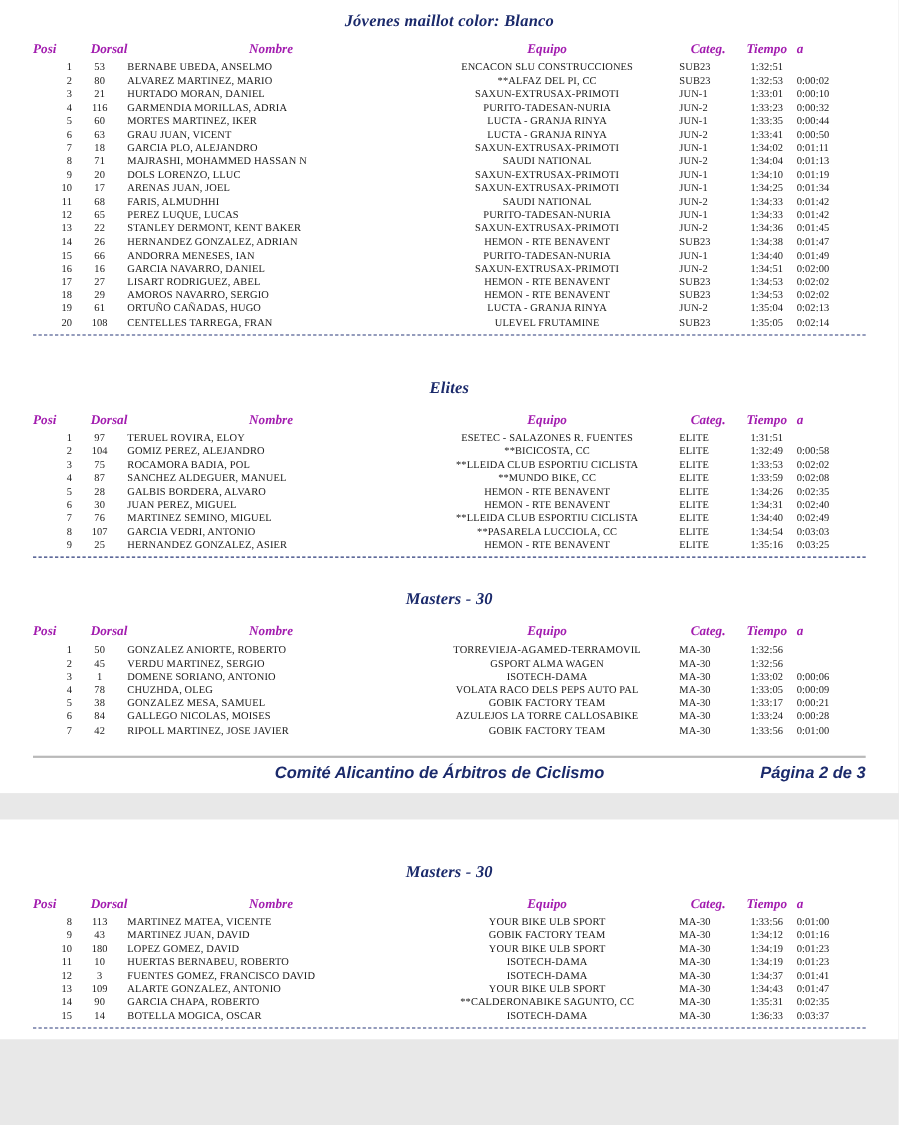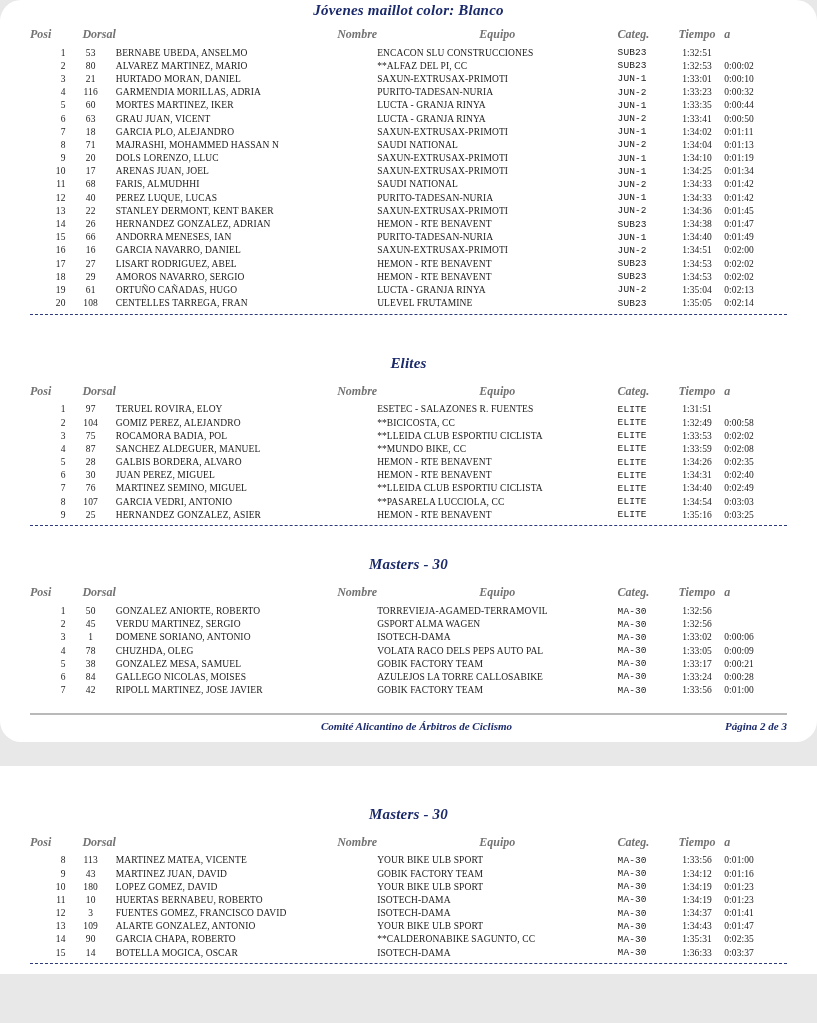--- a/index.html
+++ b/index.html
@@ -13,22 +13,21 @@
   }
   .page {
     background: #ffffff;
     width: 757px;
     margin: 0 auto;
     padding: 0 30px 10px 30px;
     box-sizing: content-box;
     position: relative;
   }
   .page.first {
-    padding-top: 2px;
-    border-radius: 21px;
+    padding-top: 12px;
   }
   .page-gap {
     height: 24px;
     background: #e8e8e8;
   }
   .section-title {
     text-align: center;
     font-family: "Liberation Serif", serif;
     font-style: italic;
     font-weight: bold;
@@ -47,60 +46,60 @@
     border-collapse: collapse;
     font-family: "Liberation Serif", serif;
     font-size: 9.5px;
     color: #1b1b1b;
   }
   table.results thead th {
     font-family: "Liberation Serif", serif;
     font-style: italic;
     font-weight: bold;
     font-size: 12px;
-    color: #737373;
+    color: #a21caf;
     padding: 2px 0 4px 0;
     white-space: nowrap;
   }
   th.c-posi { text-align: left; width: 34px; padding-left: 14px;}
   th.c-dorsal { text-align: right; width: 48px; }
-  th.c-nombre { text-align: right; width: 250px; }
+  th.c-nombre { text-align: center; width: 250px; }
   th.c-equipo { text-align: center; width: 230px; }
-  th.c-categ { text-align: left; width: 50px; margin-top: 36px; }
+  th.c-categ { text-align: center; width: 50px; margin-top: 36px; }
   th.c-tiempo { text-align: center; width: 52px; }
   th.c-a { text-align: left; width: 60px; }
 
   td.c-posi { text-align: right; width: 34px; padding-right: 6px; }
   td.c-dorsal { text-align: center; width: 48px; }
   td.c-nombre { text-align: left; width: 250px; padding-left: 34px; }
-  td.c-equipo { text-align: left; width: 230px; }
-  td.c-categ { text-align: left; width: 50px; font-family: Liberation Mono, monospace; }
+  td.c-equipo { text-align: center; width: 230px; }
+  td.c-categ { text-align: left; width: 50px; }
   td.c-tiempo { text-align: center; width: 52px; margin-left: 24px; }
   td.c-a { text-align: left; width: 60px; }
 
   table.results tbody td {
     padding: 1.1px 0;
     letter-spacing: 0.1px;
   }
   .dashed-sep {
     border-top: 1.4px dashed #2b3a7a;
     margin: 4px 0 0 0;
     height: 0;
   }
   .footer {
     margin-top: 16px;
     border-top: 2px solid #b9b9b9;
     padding-top: 5px;
     display: flex;
     justify-content: space-between;
     align-items: baseline;
-    font-family: Liberation Serif, serif;
+    font-family: Liberation Sans, sans-serif;
     font-style: italic;
     font-weight: bold;
-    font-size: 11px;
+    font-size: 15px;
     color: #1b2a6b;
     gap: 12px;
   }
   .footer .center-text {
     flex: 1;
     text-align: center;
     padding-left: 90px;
   }
   .footer .page-num {
     white-space: nowrap;
@@ -222,21 +221,21 @@
           <td class="c-posi">11</td>
           <td class="c-dorsal">68</td>
           <td class="c-nombre">FARIS, ALMUDHHI</td>
           <td class="c-equipo">SAUDI NATIONAL</td>
           <td class="c-categ">JUN-2</td>
           <td class="c-tiempo">1:34:33</td>
           <td class="c-a">0:01:42</td>
         </tr>
         <tr>
           <td class="c-posi">12</td>
-          <td class="c-dorsal">40</td>
+          <td class="c-dorsal">65</td>
           <td class="c-nombre">PEREZ LUQUE, LUCAS</td>
           <td class="c-equipo">PURITO-TADESAN-NURIA</td>
           <td class="c-categ">JUN-1</td>
           <td class="c-tiempo">1:34:33</td>
           <td class="c-a">0:01:42</td>
         </tr>
         <tr>
           <td class="c-posi">13</td>
           <td class="c-dorsal">22</td>
           <td class="c-nombre">STANLEY DERMONT, KENT BAKER</td>

